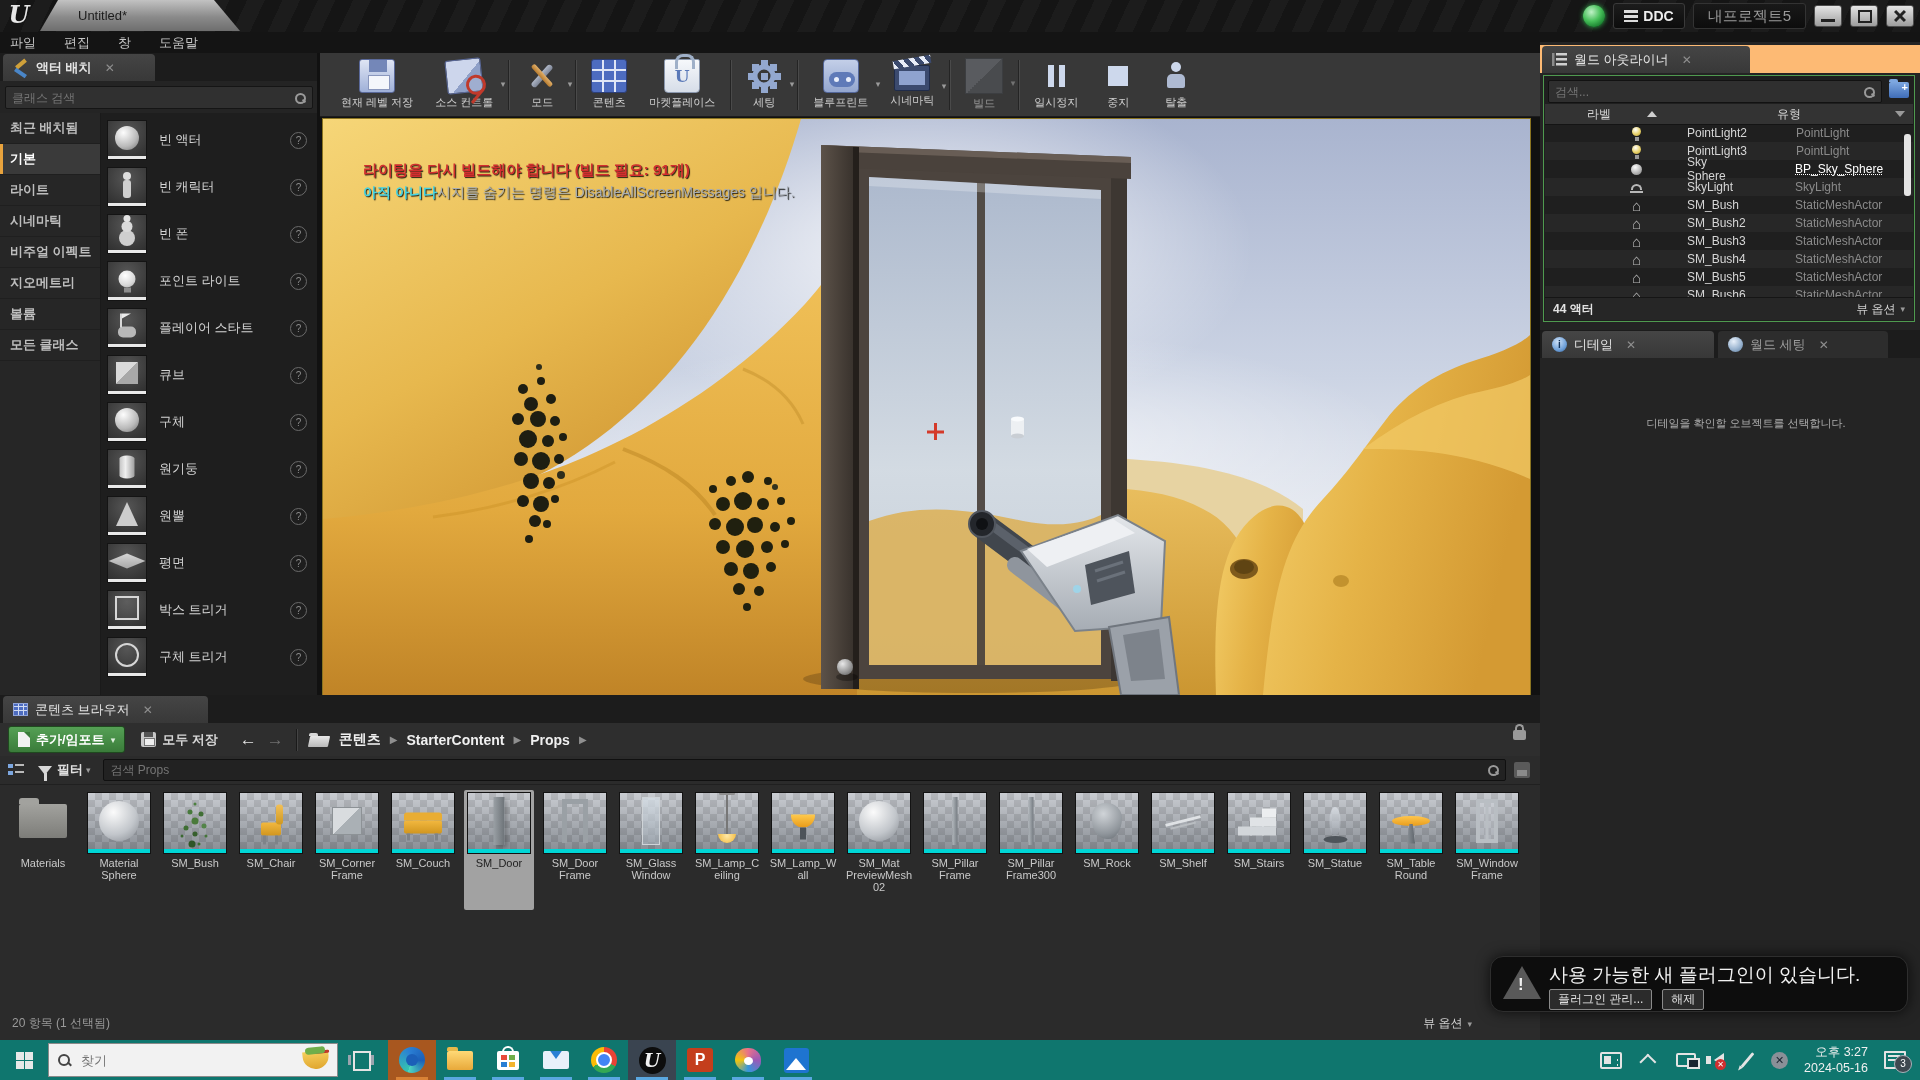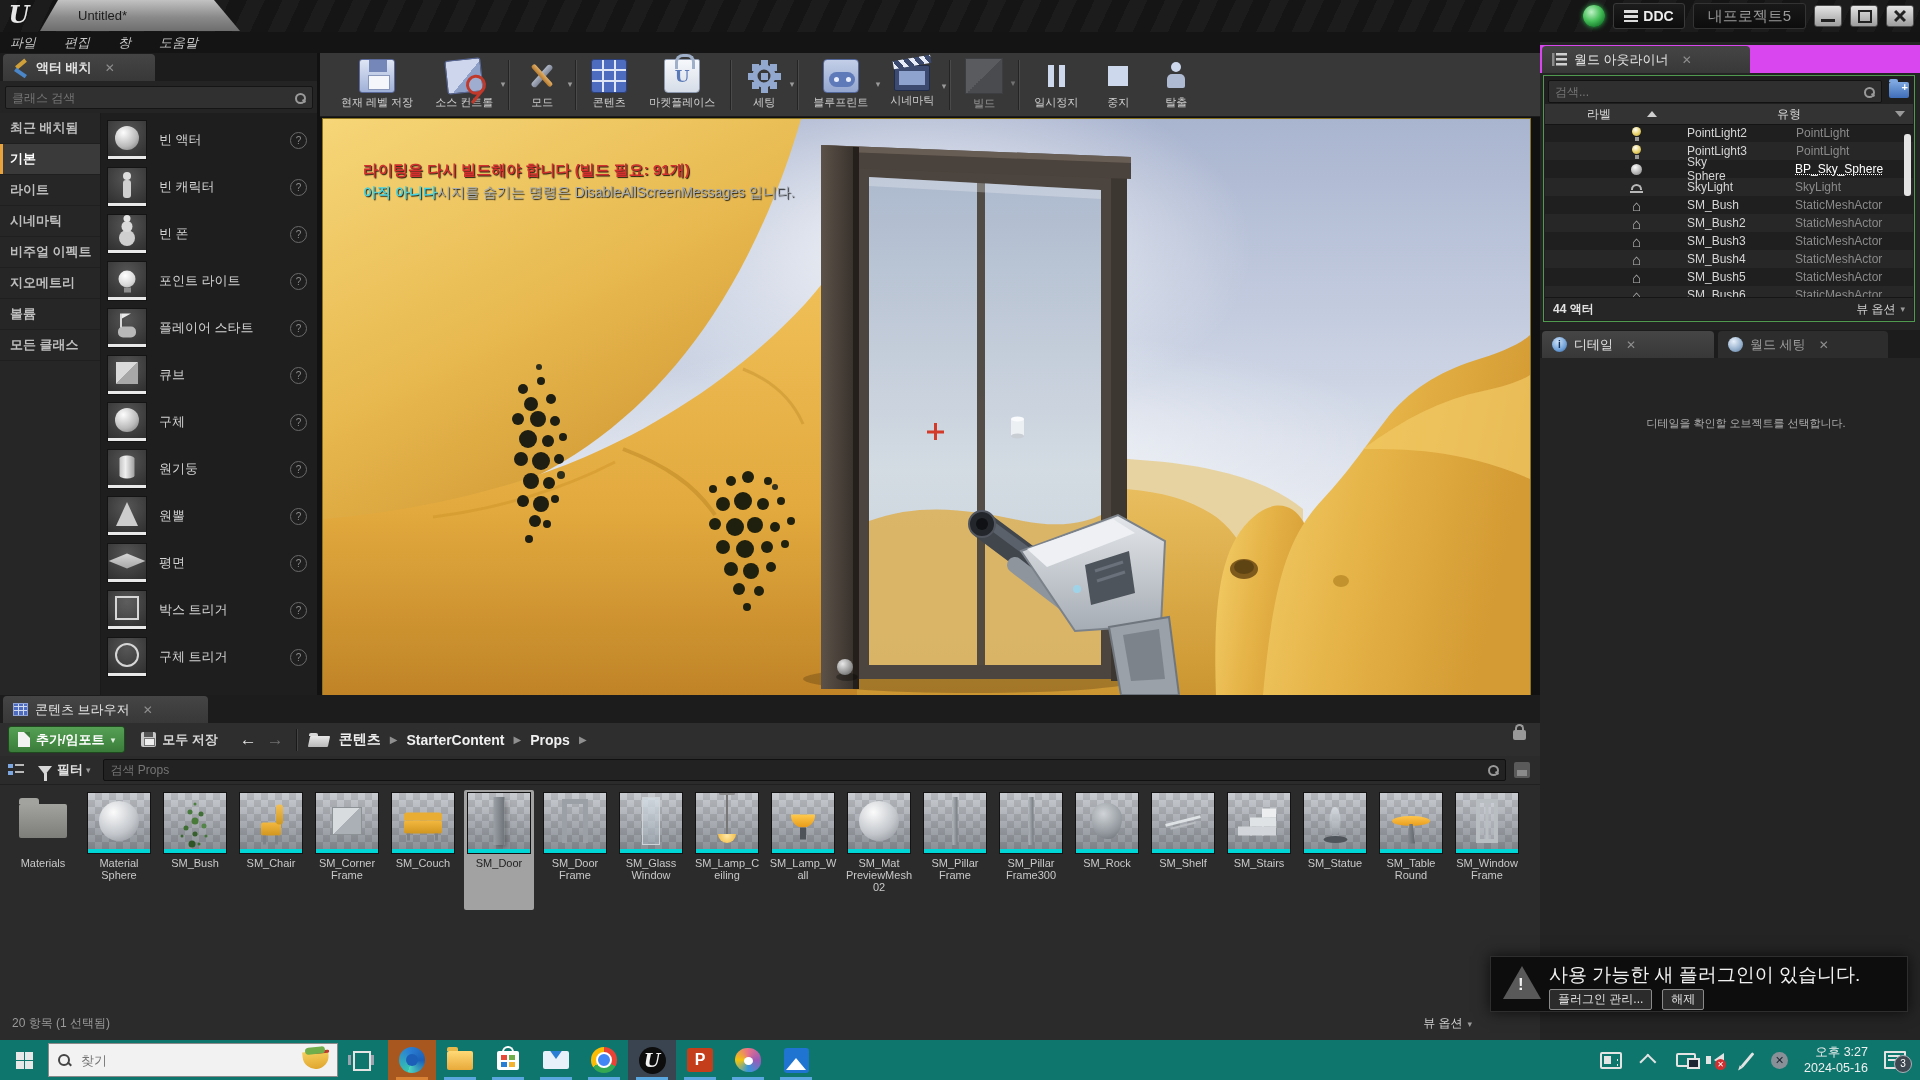--- a/index.html
+++ b/index.html
@@ -29,21 +29,21 @@
   .winbtn{width:26px;height:20px;border-radius:3px;background:linear-gradient(#e5e5e5,#9d9d9d);
     border:1px solid #4d4d4d;position:relative;}
   .winbtn.min::after{content:"";position:absolute;left:6px;right:6px;bottom:4px;height:3px;background:#222;}
   .winbtn.max::after{content:"";position:absolute;left:7px;top:4px;width:10px;height:9px;border:2px solid #222;}
   .winbtn.close::before,.winbtn.close::after{content:"";position:absolute;left:50%;top:50%;width:14px;height:3px;background:#222;}
   .winbtn.close::before{transform:translate(-50%,-50%) rotate(45deg);}
   .winbtn.close::after{transform:translate(-50%,-50%) rotate(-45deg);}
 
   
   .menubar{position:absolute;left:0;top:32px;width:1920px;height:21px;background:#141414;display:flex;align-items:center;}
-  .menu-item{color:#c8c8c8;font-size:13px;padding:0 14px;height:21px;line-height:21px;font-style:italic;}
+  .menu-item{color:#c8c8c8;font-size:13px;padding:0 14px;height:21px;line-height:21px;}
   .menu-item:first-child{padding-left:10px;}
 
   
   .ptab{display:flex;align-items:center;gap:7px;background:linear-gradient(#454545,#383838);
     border-radius:4px 4px 0 0;color:#e4e4e4;font-size:13px;padding:0 10px;height:27px;}
   .ptab .x{color:#8f8f8f;font-size:12px;margin-left:6px;}
   .ptab.inactive{background:#2d2d2d;color:#9a9a9a;}
 
   
   .leftpanel{position:absolute;left:0;top:53px;width:317px;height:642px;background:#242424;}
@@ -131,21 +131,21 @@
   
   .viewport{position:absolute;left:322px;top:118px;width:1207px;height:576px;border:1px solid #8a7420;box-sizing:content-box;overflow:hidden;}
   .vp-warning{position:absolute;left:40px;top:42px;z-index:5;text-shadow:1px 1px 1px rgba(0,0,0,.85);}
   .vw1{color:#d22f2f;font-size:15px;font-weight:bold;}
   .vw2{margin-top:4px;font-size:14px;}
   .vw2 .hl{color:#43d4e4;font-weight:bold;}
   .vw2 .rest{color:#a7adb4;}
 
   
   .rightpanel{position:absolute;left:1540px;top:42px;width:380px;height:998px;background:#242424;}
-  .ol-tabrow{position:absolute;left:0;top:3px;width:380px;height:28px;background:#d946ef;}
+  .ol-tabrow{position:absolute;left:0;top:3px;width:380px;height:28px;background:#fdba74;}
   .ol-tabrow .ptab{position:absolute;left:2px;top:1px;width:208px;box-sizing:border-box;}
   .ol-ic{width:15px;height:13px;background:
     linear-gradient(#cfcfcf,#cfcfcf) 4px 0/11px 2.5px no-repeat,
     linear-gradient(#cfcfcf,#cfcfcf) 4px 5px/11px 2.5px no-repeat,
     linear-gradient(#cfcfcf,#cfcfcf) 4px 10px/11px 2.5px no-repeat,
     linear-gradient(#8a8a8a,#8a8a8a) 0 0/2.5px 13px no-repeat;}
   .ol-box{position:absolute;left:3px;top:33px;width:372px;height:247px;border:1px solid #4f9a4f;background:#1f1f1f;box-sizing:border-box;}
   .ol-search{position:absolute;left:4px;top:4px;right:32px;height:21px;background:#2f2f2f;border:1px solid #121212;border-radius:2px;display:flex;align-items:center;}
   .ol-search input{flex:1;background:transparent;border:none;outline:none;color:#9a9a9a;font-size:12px;padding:0 6px;font-family:inherit;}
   .folder-plus{position:absolute;right:5px;top:6px;width:20px;height:16px;background:linear-gradient(#7da7e0,#3f6db8);border-radius:2px;}
@@ -269,21 +269,21 @@
   .sh-statue::after{content:"";position:absolute;left:-6px;bottom:-8px;width:24px;height:7px;border-radius:50%;background:#4e545a;}
   .sh-table{width:38px;height:10px;border-radius:50%;background:linear-gradient(#ffc64d,#e89d1c);}
   .sh-table::after{content:"";position:absolute;left:15px;top:8px;width:8px;height:20px;background:linear-gradient(90deg,#8a9096,#5f656b);clip-path:polygon(30% 0,70% 0,100% 100%,0 100%);}
   .sh-window{width:22px;height:44px;border:4px solid #b9bec3;background:rgba(230,235,240,.28);box-sizing:border-box;}
   .sh-window::after{content:"";position:absolute;left:50%;top:0;width:3px;height:100%;background:#b9bec3;transform:translateX(-50%);}
   .cb-footer{position:absolute;left:12px;bottom:8px;color:#9a9a9a;font-size:12px;}
   .cb-viewopt{position:absolute;right:60px;bottom:8px;}
 
   
   .toast{position:absolute;left:1490px;top:956px;width:416px;height:54px;background:#0d0d0d;border:1px solid #2e2e2e;
-    border-radius:0;z-index:30;box-shadow:0 0 14px rgba(0,0,0,.7);}
+    border-radius:13px;z-index:30;box-shadow:0 0 14px rgba(0,0,0,.7);}
   .warn-tri{position:absolute;left:12px;top:9px;width:0;height:0;border-left:19px solid transparent;border-right:19px solid transparent;
     border-bottom:33px solid #595959;}
   .warn-tri::after{content:"!";position:absolute;left:-4px;top:9px;color:#f0f0f0;font-size:17px;font-weight:bold;}
   .toast-title{position:absolute;left:58px;top:5px;color:#f2f2f2;font-size:19px;}
   .toast-btns{position:absolute;left:58px;top:32px;display:flex;gap:10px;}
   .toast-btn{background:#2b2b2b;border:1px solid #8a8a8a;border-radius:2px;color:#e0e0e0;font-size:12px;padding:1px 8px;}
 
   
   .taskbar{position:absolute;left:0;top:1040px;width:1920px;height:40px;background:#0f766e;z-index:40;}
   .tk-start{position:absolute;left:0;top:0;width:48px;height:40px;display:flex;align-items:center;justify-content:center;}

